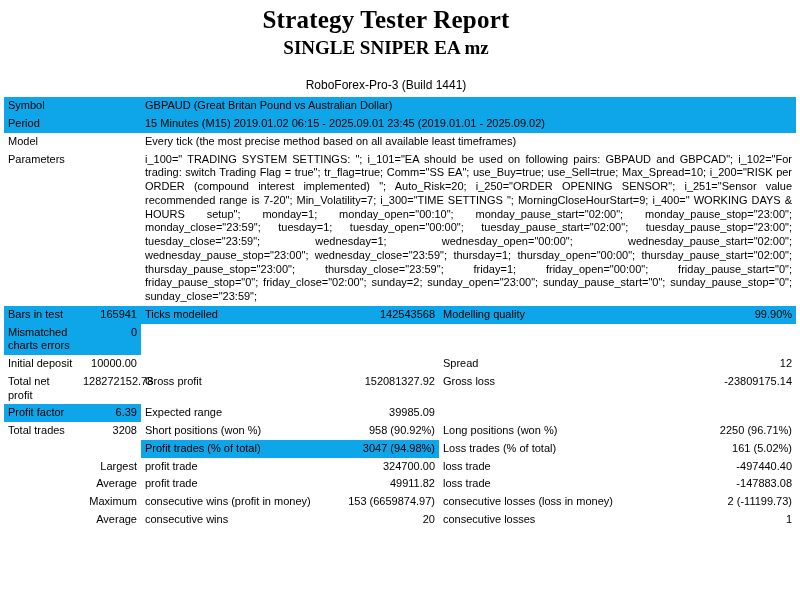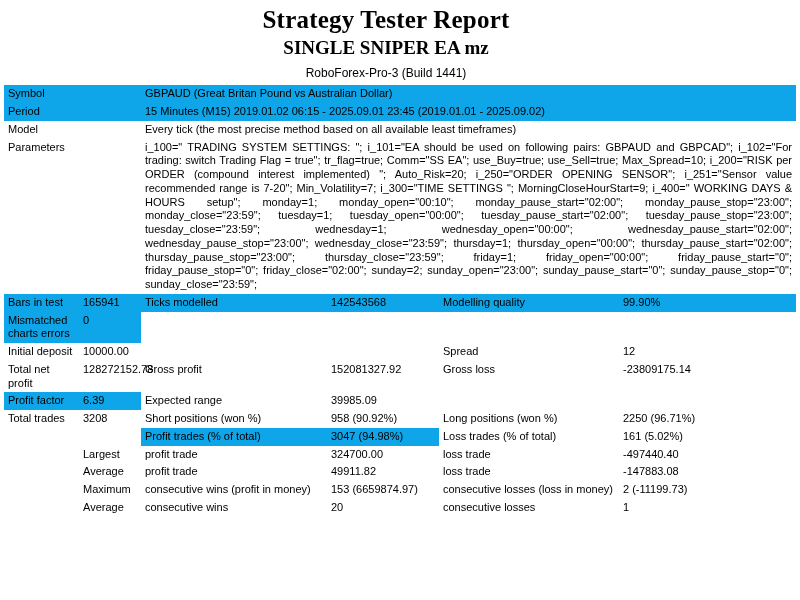--- a/index.html
+++ b/index.html
@@ -32,41 +32,41 @@
   .title-sub {
     font-size: 19px;
     font-weight: bold;
     line-height: 1.3;
     margin-top: 1px;
   }
   .title-broker {
     font-size: 12px;
     font-family: "Liberation Sans", sans-serif;
     font-weight: normal;
-    margin-top: 6px;
+    margin-top: 18px;
     margin-bottom: 5px;
   }
   table.rep {
     width: 792px;
     margin: 0 auto;
     border-collapse: collapse;
     font-size: 11px;
     table-layout: fixed;
   }
   table.rep td {
     padding: 2px 4px 2px 4px;
     vertical-align: top;
     line-height: 1.25;
     border: 0;
   }
   .hl {
     background: #0ea5e9;
   }
   .lbl { text-align: left; }
-  .num { }
+  .num { text-align: right; }
   .params-cell {
     text-align: justify;
     line-height: 1.28;
   }
   
   col.c1 { width: 75px; }
   col.c2 { width: 62px; }
   col.c3 { width: 186px; }
   col.c4 { width: 112px; }
   col.c5 { width: 180px; }

